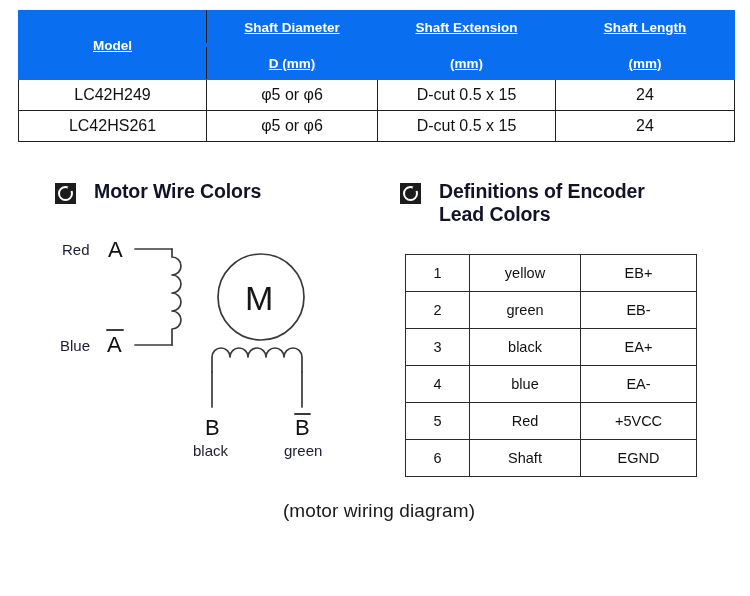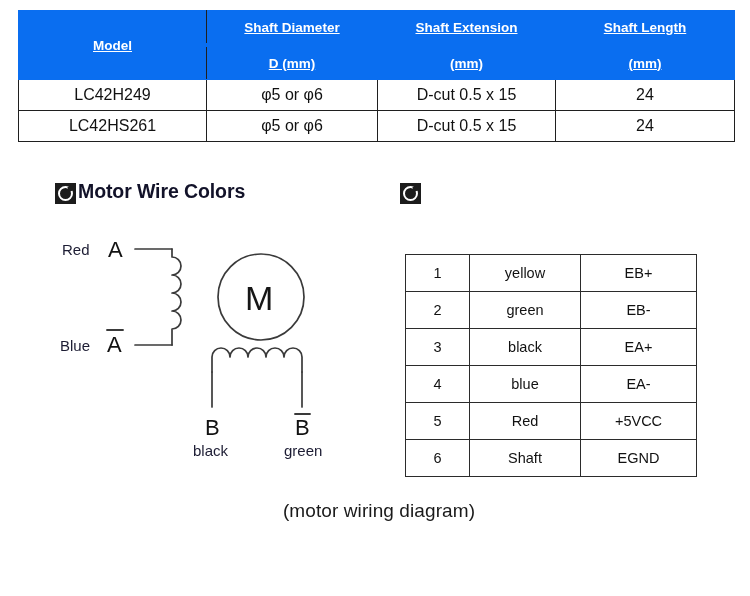--- a/index.html
+++ b/index.html
@@ -54,21 +54,21 @@
 
   
   table.spec-table td.hdr + td.hdr { border-left: 1px solid #ffffff; }
   .row-hdr-bot td.hdr { border-top: 4px solid #701a75; }
 
   
   .sec-head {
     position: absolute;
     display: flex;
     align-items: flex-start;
-    gap: 2px;
+    gap: 18px;
   }
   .sec-head .bullet-icon {
     flex: 0 0 auto;
     width: 21px;
     height: 21px;
     background: #1c1c1c;
     position: relative;
     margin-top: 3px;
   }
   .sec-head .bullet-icon::before {
@@ -248,20 +248,22 @@
     <text class="phase-label" x="145" y="203">B</text>
     <text class="phase-label" x="235" y="203">B</text>
 
     <text class="wire-label" x="133" y="224">black</text>
     <text class="wire-label" x="224" y="224">green</text>
   </svg>
 </div>
 
 <div class="sec-head" id="encoder-head">
   <span class="bullet-icon"></span>
+  <span class="sec-title">Definitions of Encoder
+Lead Colors</span>
 </div>
 
 <div class="enc-table-wrap">
   <table class="enc-table">
     <tbody>
       <tr>
         <td class="c-no">1</td>
         <td class="c-color">yellow</td>
         <td class="c-sig">EB+</td>
       </tr>

